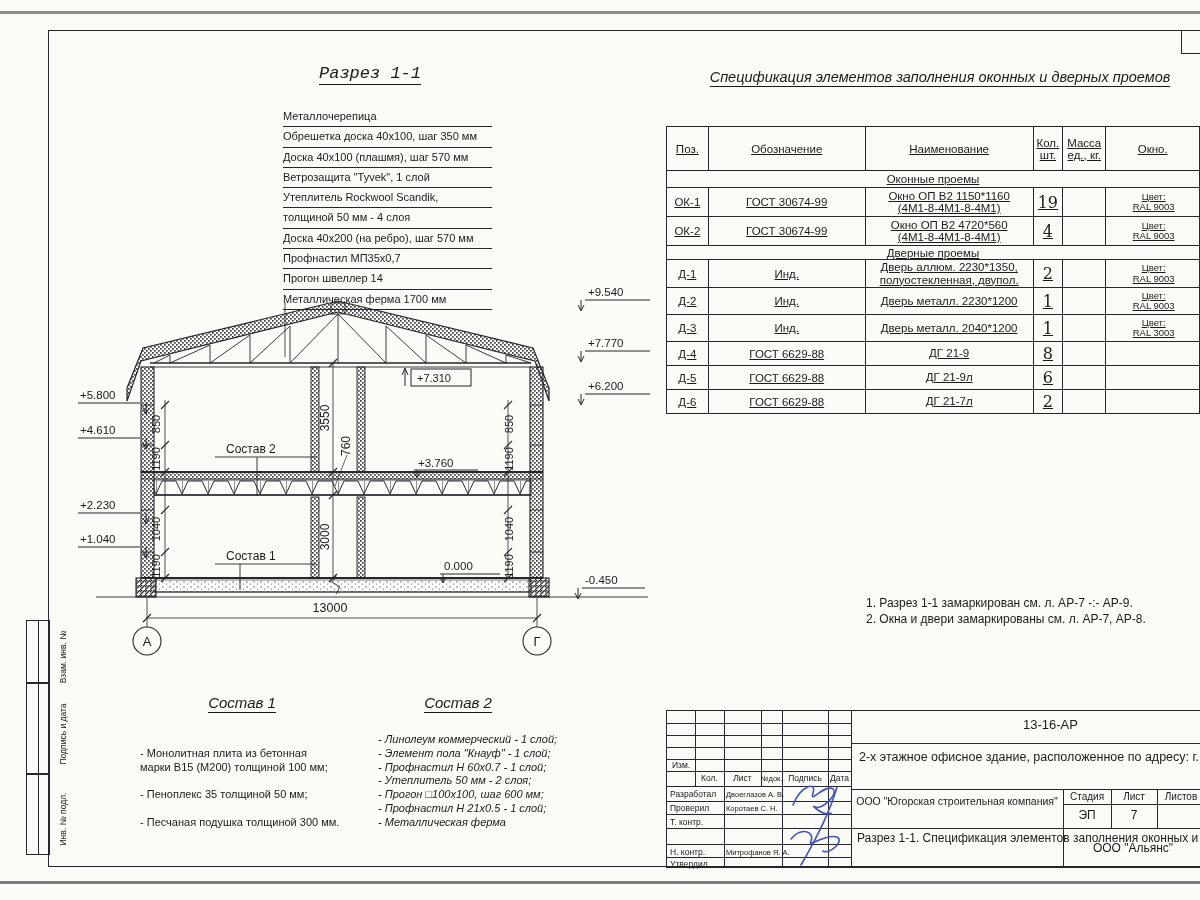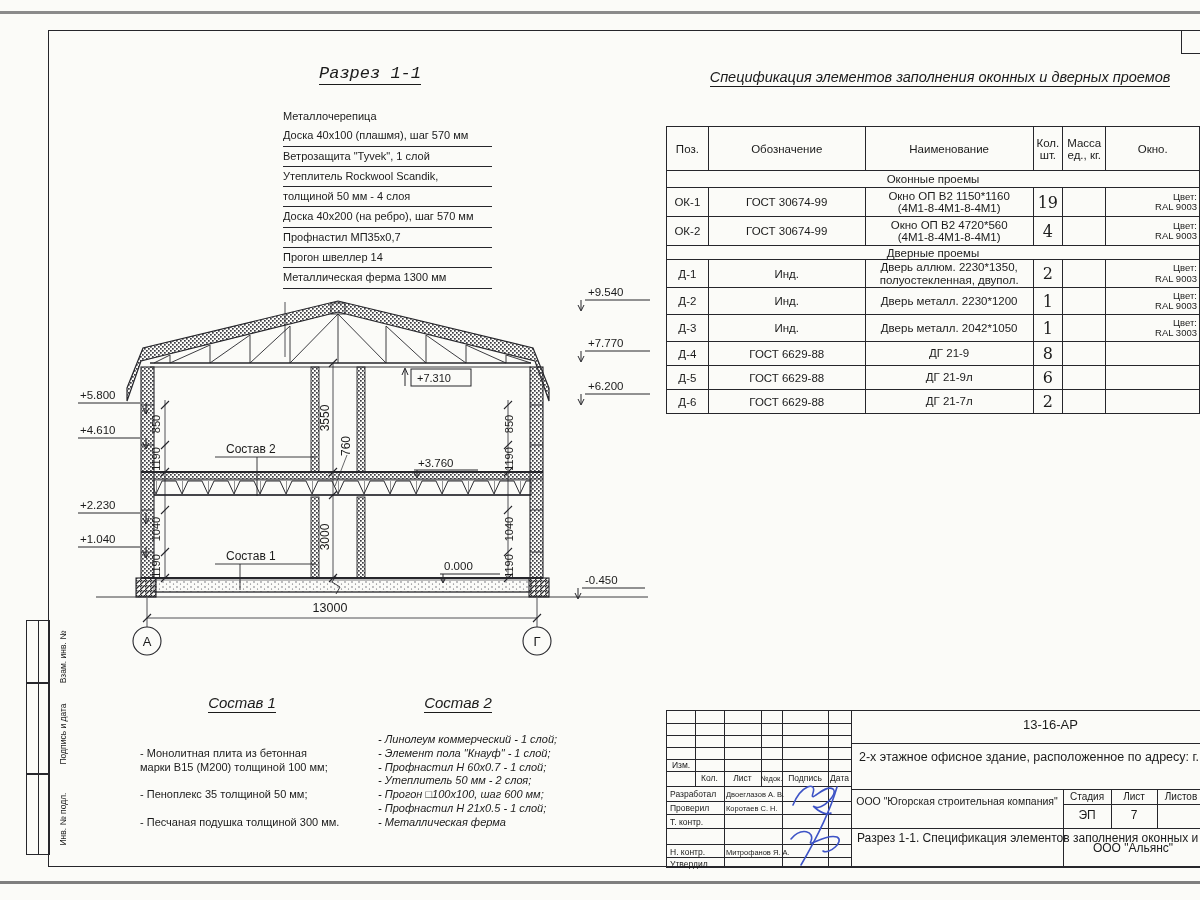--- a/index.html
+++ b/index.html
@@ -8,25 +8,25 @@
   .abs{position:absolute;}
   .scanline{position:absolute;left:0;width:1200px;height:3px;background:#8b8b8b;}
   #frame{position:absolute;left:48px;top:30px;width:1158px;height:835px;border:1.6px solid #26262b;}
   #corner-box{position:absolute;left:1181px;top:30px;width:40px;height:22px;border:1.5px solid #26262b;}
   .title-italic{font-style:italic;border-bottom:1.2px solid #1b1b1b;padding-bottom:1px;display:inline-block;}
   
   #roof-list{position:absolute;left:283px;top:107px;width:209px;}
   #roof-list .rrow{height:19.3px;border-bottom:1.15px solid #26262b;font-size:11px;line-height:18px;white-space:nowrap;}
   
   #spec-table{position:absolute;left:666px;top:126px;}
-  #spec-table table{border-collapse:collapse;table-layout:fixed;}
+  #spec-table table{border-collapse:collapse;table-layout:fixed;text-decoration:underline;}
   #spec-table td{border:1.15px solid #26262b;text-align:center;font-size:11.5px;padding:0 2px;overflow:hidden;}
   #spec-table td.name{line-height:12.5px;}
   #spec-table td.qty{font-family:"DejaVu Serif",serif;font-size:16px;}
-  #spec-table td.note{font-size:9.5px;text-align:right;line-height:10.5px;padding-left:4px;}
+  #spec-table td.note{font-size:9.5px;text-align:center;line-height:10.5px;padding-left:4px;}
   .preline{white-space:pre-line;}
   
   #notes{position:absolute;left:866px;top:596px;font-size:12px;line-height:15.5px;}
   
   .sostav-list{position:absolute;font-size:11px;line-height:13.8px;}
   
   .strip-box{position:absolute;left:26px;width:22px;border:1.2px solid #26262b;}
   .strip-box .div{position:absolute;left:11px;top:0;bottom:0;width:0;border-left:1.2px solid #26262b;}
   .strip-label{position:absolute;left:-28px;top:50%;width:62px;text-align:center;font-size:8.5px;
                transform:translateX(31px) rotate(-90deg) ;transform-origin:center;white-space:nowrap;}
@@ -53,28 +53,29 @@
   <div class="abs" style="left:305px;top:64px;width:130px;text-align:center;">
     <span class="title-italic" style="font-size:17px;font-family:Liberation Mono, monospace;">Разрез 1-1</span>
   </div>
 
   <div class="abs" style="left:700px;top:68px;width:480px;text-align:center;">
     <span class="title-italic" style="font-size:14.5px;">Спецификация элементов заполнения оконных и дверных проемов</span>
   </div>
 
   <div id="roof-list">
     <div class="rrow" style="border-bottom:none;">Металлочерепица</div>
+    <div class="rrow" style="border-top:1.15px solid #26262b;">Обрешетка доска 40х100, шаг 350 мм</div>
     <div class="rrow">Доска 40х100 (плашмя), шаг 570 мм</div>
     <div class="rrow">Ветрозащита "Tyvek", 1 слой</div>
     <div class="rrow">Утеплитель Rockwool Scandik,</div>
     <div class="rrow">толщиной 50 мм - 4 слоя</div>
     <div class="rrow">Доска 40х200 (на ребро), шаг 570 мм</div>
     <div class="rrow">Профнастил МП35х0,7</div>
     <div class="rrow">Прогон швеллер 14</div>
-    <div class="rrow">Металлическая ферма 1300 мм</div>
+    <div class="rrow">Металлическая ферма 1700 мм</div>
   </div>
 
   <svg class="abs" style="left:55px;top:268px;" width="615" height="425" viewBox="55 268 615 425">
     <defs>
       <pattern id="pch" width="4" height="4" patternUnits="userSpaceOnUse">
         <rect x="0" y="0" width="1.7" height="1.7" fill="#3c3c42"></rect>
         <rect x="2" y="2" width="1.7" height="1.7" fill="#3c3c42"></rect>
       </pattern>
       <pattern id="ptr" width="26" height="15" patternUnits="userSpaceOnUse">
         <path d="M0,14 L6,1 L20,1 L26,14 M0,1 L0,14" stroke="#2b2b30" stroke-width="1" fill="none"></path>
@@ -242,21 +243,21 @@
         <td>Инд.</td>
         <td class="name">Дверь металл. 2230*1200</td>
         <td class="qty">1</td>
         <td></td>
         <td class="note preline">Цвет:
 RAL 9003</td>
       </tr>
       <tr style="height:27px">
         <td>Д-3</td>
         <td>Инд.</td>
-        <td class="name">Дверь металл. 2042*1050</td>
+        <td class="name">Дверь металл. 2040*1200</td>
         <td class="qty">1</td>
         <td></td>
         <td class="note preline">Цвет:
 RAL 3003</td>
       </tr>
       <tr style="height:24px">
         <td>Д-4</td>
         <td>ГОСТ 6629-88</td>
         <td class="name">ДГ 21-9</td>
         <td class="qty">8</td>
@@ -276,20 +277,24 @@
         <td>ГОСТ 6629-88</td>
         <td class="name">ДГ 21-7л</td>
         <td class="qty">2</td>
         <td></td>
         <td class="note"></td>
       </tr>
     </tbody>
       </table>
   </div>
 
+  <div id="notes">
+    <div>1. Разрез 1-1 замаркирован см. л. АР-7 -:- АР-9.</div>
+    <div>2. Окна и двери замаркированы см. л. АР-7, АР-8.</div>
+  </div>
 
   <div class="abs" style="left:186px;top:694px;width:112px;text-align:center;">
     <span class="title-italic" style="font-size:15px;">Состав 1</span>
   </div>
   <div class="sostav-list preline" style="left:140px;top:733px;">
     <div class="preline">- Монолитная плита из бетонная
   марки В15 (М200) толщиной 100 мм;</div>
     <div>- Пеноплекс 35 толщиной 50 мм;</div>
     <div>- Песчаная подушка толщиной 300 мм.</div>
   </div>

